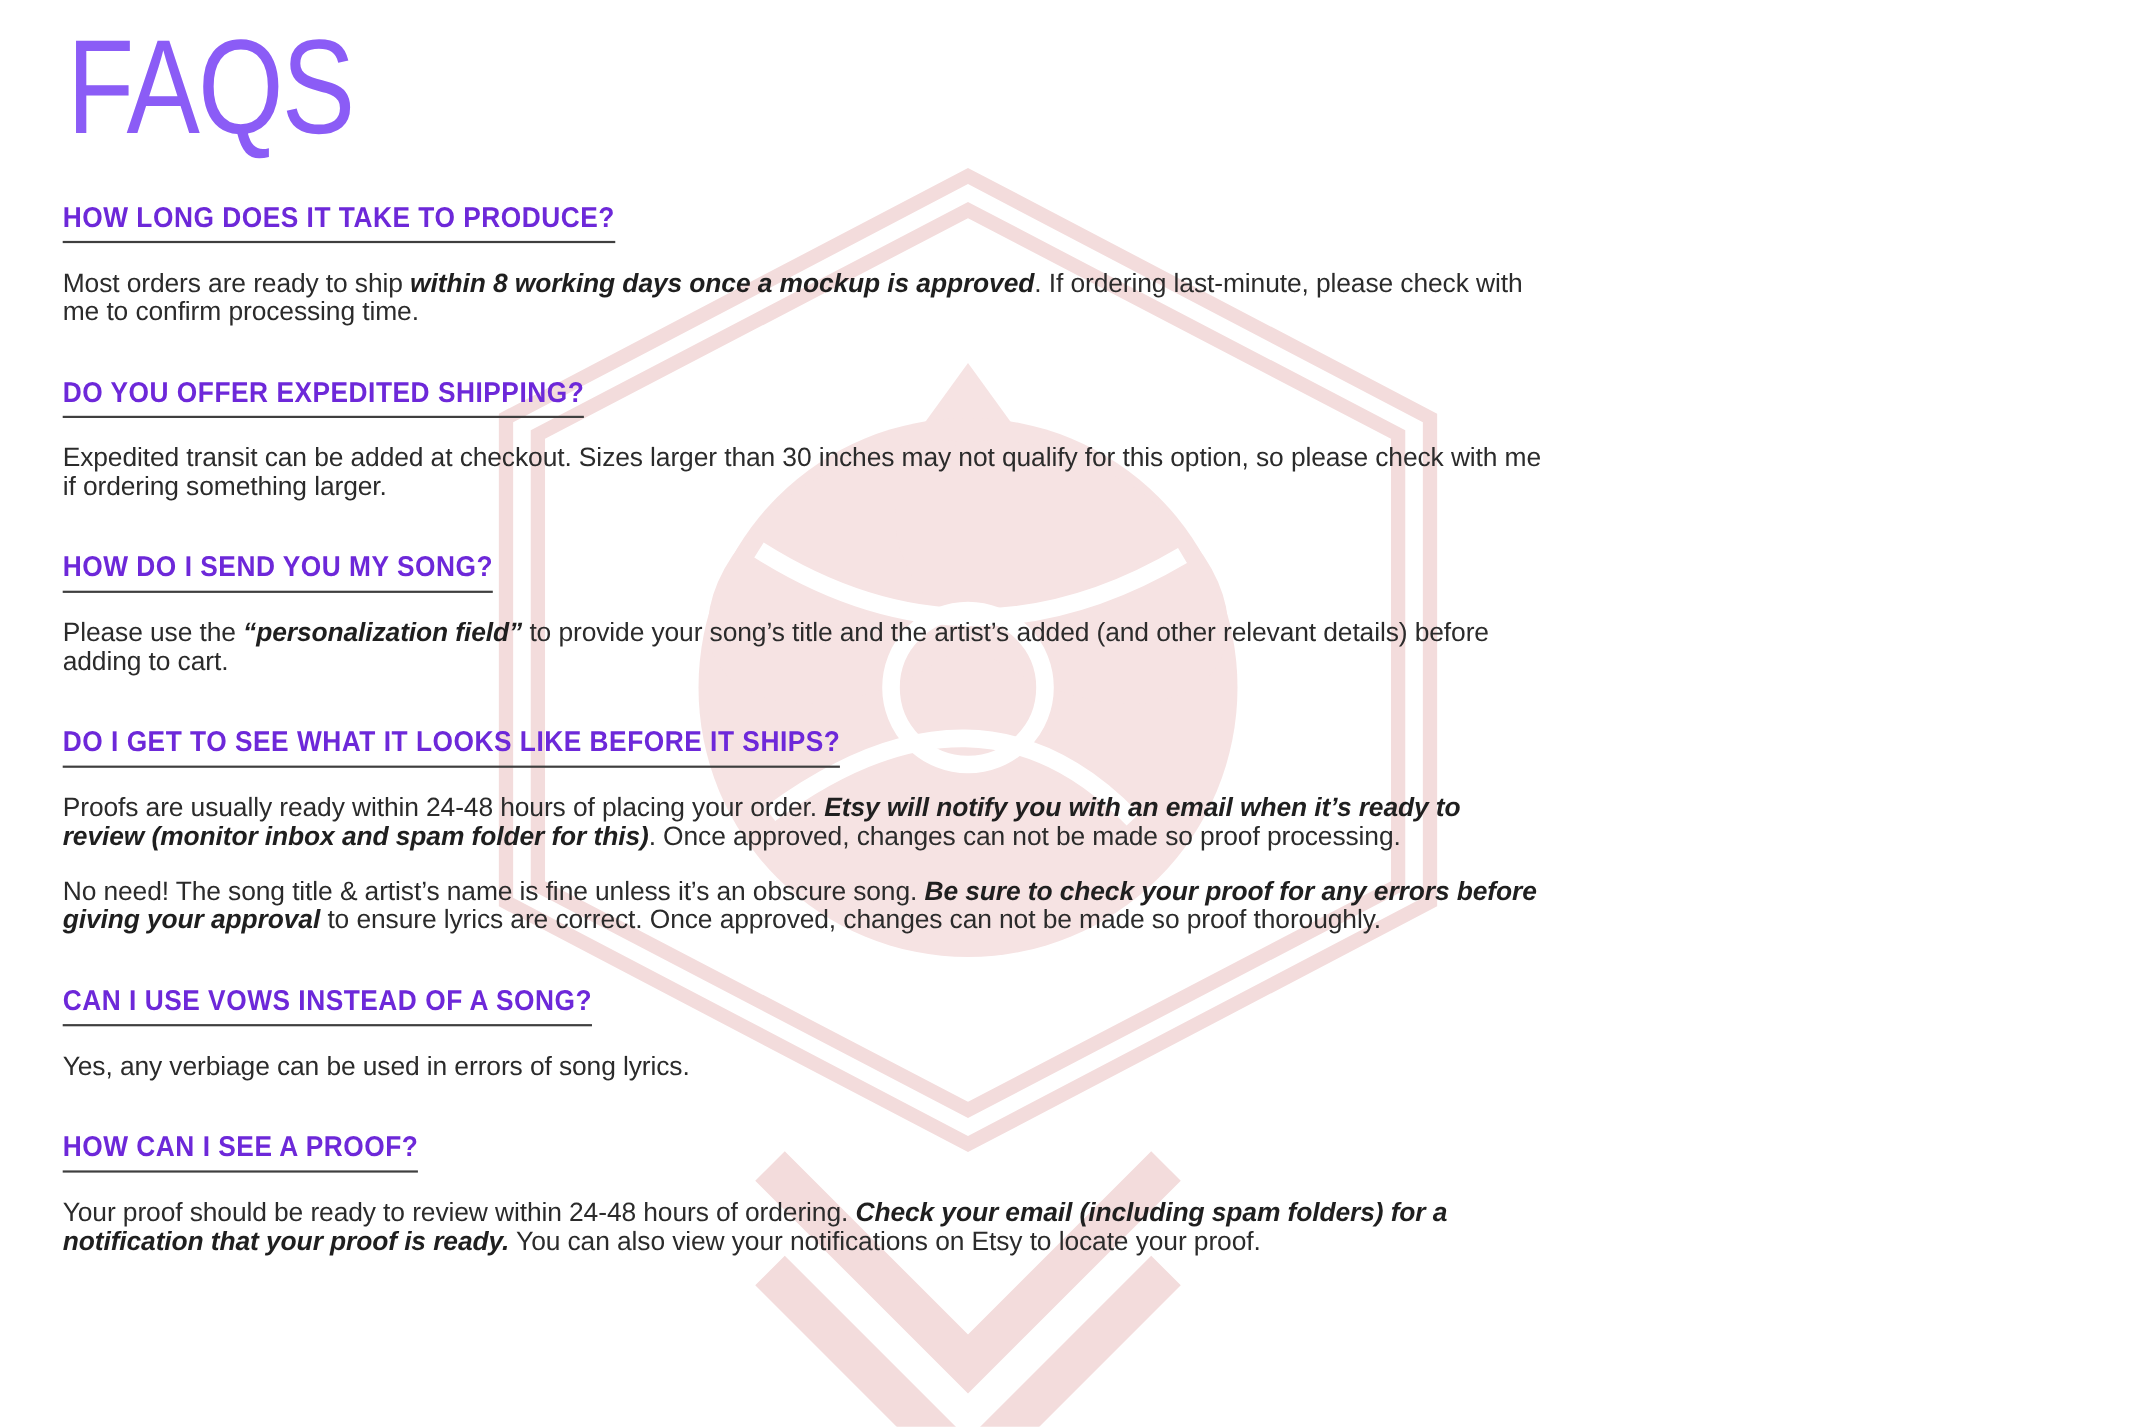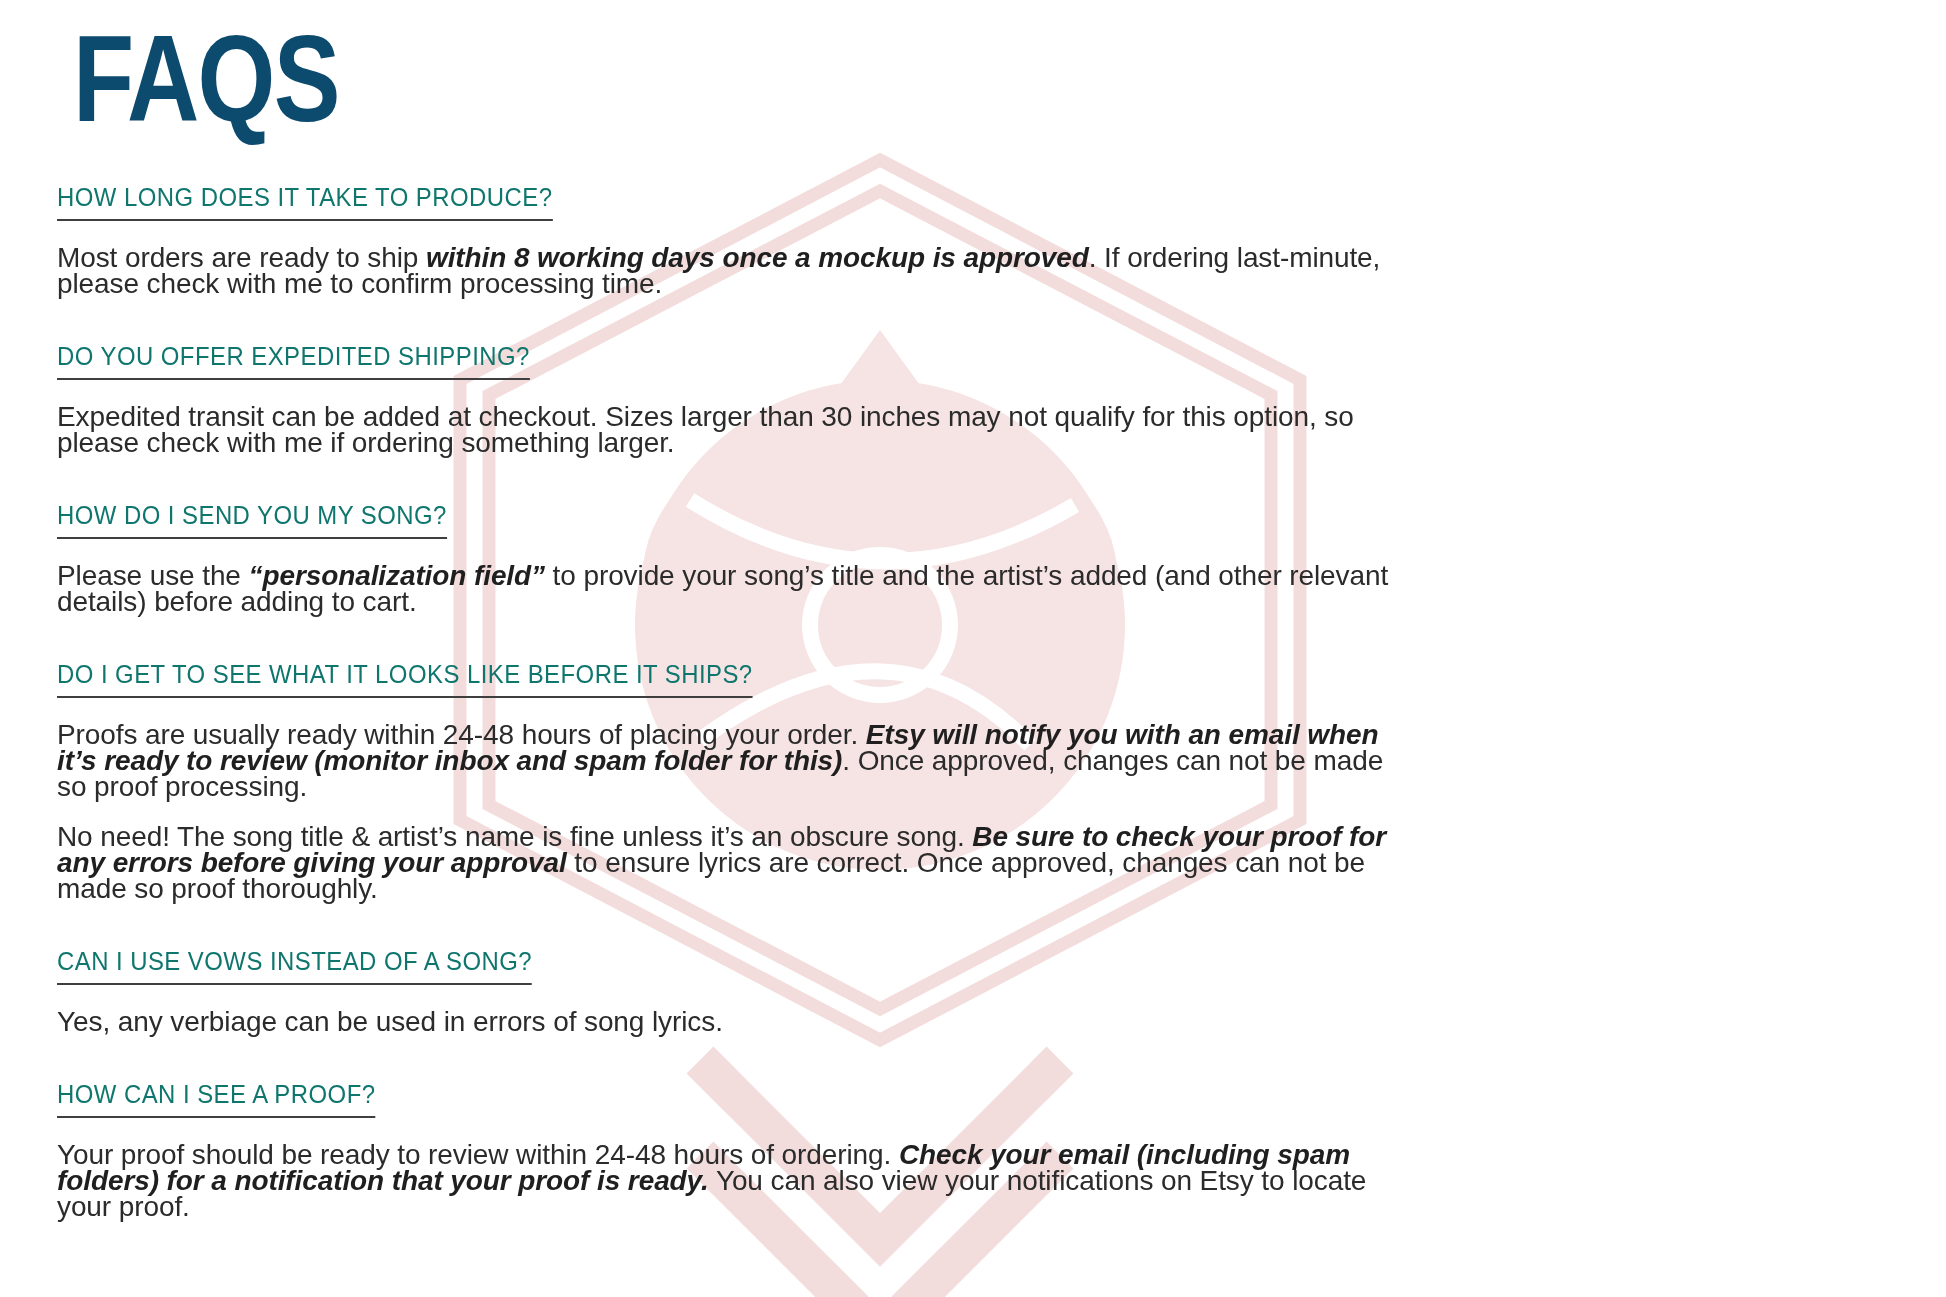--- a/index.html
+++ b/index.html
@@ -24,48 +24,48 @@
   .page {
     position: relative;
     z-index: 1;
     padding: 22px 57px 0 57px;
     max-width: 1460px;
     box-sizing: border-box;
   }
   .page-title {
     font-size: 122px;
     line-height: 0.95;
-    font-weight: 700;
-    color: #0c4a6e;
+    font-weight: 400;
+    color: #8b5cf6;
     letter-spacing: -2px;
-    margin: 0 0 10px 16px;
+    margin: 0 0 10px 4px;
   }
   .page-title .squeeze {
     display: inline-block;
     transform: scaleX(0.82);
     transform-origin: left center;
   }
   .faq-item { margin: 0; }
   .faq-q {
     margin: 44px 0 0 0;
     font-size: 26px;
-    font-weight: 400;
+    font-weight: 700;
     letter-spacing: 0.5px;
-    color: #0f766e;
+    color: #6d28d9;
   }
   .faq-q .q-underline {
     display: inline-block;
     transform: scaleX(0.92);
     transform-origin: left center;
     border-bottom: 2.5px solid #3f3f3f;
     padding-bottom: 6px;
   }
   .faq-a {
     margin: 24px 0 0 0;
-    font-size: 28px;
+    font-size: 24px;
     line-height: 26px;
     color: #2b2b2b;
     letter-spacing: -0.1px;
   }
   .seg-b {
     font-weight: bold;
     font-style: italic;
     color: #1f1f1f;
   }
 </style>

